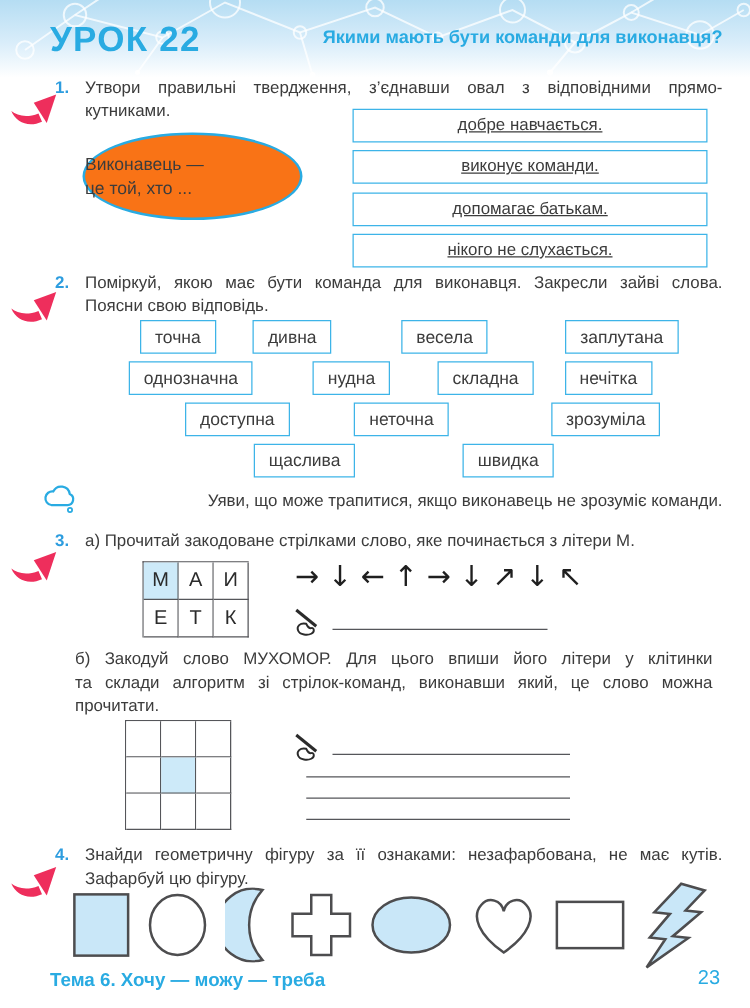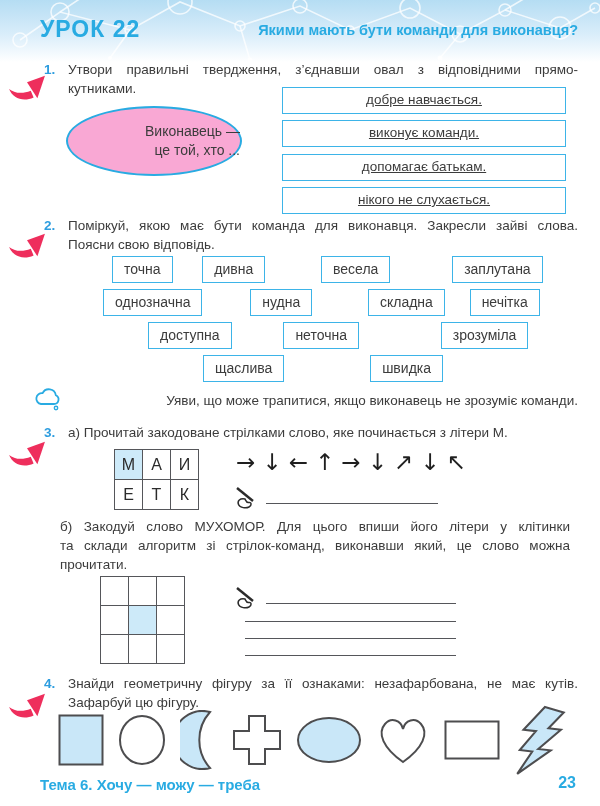--- a/index.html
+++ b/index.html
@@ -6,34 +6,34 @@
   html,body { background:#fff; }
   .page {
     position:relative; width:600px; height:806px; overflow:hidden;
     background:#ffffff; font-family:"Liberation Sans", sans-serif;
     color:#3c3c3c; font-size:13.5px;
   }
   
   .band { position:absolute; top:0; left:0; width:600px; height:62px;
           background:linear-gradient(180deg,#b5ddf3 0%, #d9edfa 55%, #ffffff 100%); }
   .band svg { position:absolute; top:0; left:0; }
-  .lesson { position:absolute; top:16px; left:40px; font-size:23px; font-weight:bold;
+  .lesson { position:absolute; top:16px; left:40px; font-size:28px; font-weight:bold;
             color:#29abe2; letter-spacing:1px; }
   .htitle { position:absolute; top:22px; right:22px; font-size:14.5px; font-weight:bold;
             color:#29abe2; }
   
   .task { position:absolute; left:44px; width:534px; display:flex; line-height:19px; }
   .tnum { color:#2d9ddf; font-weight:bold; width:24px; flex:0 0 24px; }
   .ttext { flex:1; }
   .jline { text-align:justify; text-align-last:justify; }
   .redarrow { position:absolute; left:8px; width:38px; height:34px; }
   
   .oval { position:absolute; left:66px; top:106px; width:176px; height:70px;
-          background:#f9a8d4; border:2px solid #29abe2; border-radius:50%;
-          text-align:right; padding-top:14px; font-size:14px; line-height:19px; }
+          background:#f97316; border:2px solid #29abe2; border-radius:50%;
+          text-align:left; padding-top:14px; font-size:14px; line-height:19px; }
   .opts { position:absolute; left:282px; top:87px; width:234px;text-decoration:underline; }
   .opt  { width:284px; height:27px; border:1.5px solid #3db4e8; background:#fff;
           margin-bottom:6.3px; text-align:center; line-height:24px; font-size:13.5px; }
   
   .words { position:absolute; left:0; top:256px; width:552px; }
   .wrow { height:33px; white-space:nowrap; }
   .box { display:inline-block; vertical-align:top; height:27px; line-height:24px;
          border:1.5px solid #3db4e8; background:#fff; padding:0 11px; font-size:14px; }
   
   .hint-ic { position:absolute; left:34px; top:387px; }
@@ -54,21 +54,21 @@
   .wline { position:absolute; height:16px; border-bottom:1.6px solid #55565a; }
   
   .shapes { position:absolute; left:58px; top:704px; width:508px; height:72px;
             display:flex; justify-content:space-between; align-items:center; }
   .shape svg { display:block; }
   .shape [data-fillable] { fill:#fff; stroke:#4d4d4f; stroke-width:2; }
   .shape[data-filled="true"] [data-fillable] { fill:#c9e7f8; }
   
   .ftheme { position:absolute; left:40px; top:776px; color:#29abe2; font-weight:bold;
             font-size:15px; }
-  .fpage  { position:absolute; right:24px; top:774px; color:#29abe2; font-weight:bold;
+  .fpage  { position:absolute; right:24px; top:774px; color:#29abe2; font-weight:normal;
             font-size:16px; }
 </style>
 </head>
 <body>
 
 <div class="page">
 
   <div class="band">
     <svg width="600" height="62" viewBox="0 0 600 62">
       <g stroke="rgba(255,255,255,0.75)" stroke-width="1.6" fill="none">
@@ -145,21 +145,21 @@
   <div class="words">
     <div class="wrow">
       <span class="box" style="margin-left:112px">точна</span>
       <span class="box" style="margin-left:26px">дивна</span>
       <span class="box" style="margin-left:52px">весела</span>
       <span class="box" style="margin-left:58px">заплутана</span>
     </div>
     <div class="wrow">
       <span class="box" style="margin-left:103px">однозначна</span>
       <span class="box" style="margin-left:44px">нудна</span>
-      <span class="box" style="margin-left:52px">складна</span>
+      <span class="box" style="margin-left:34px">складна</span>
       <span class="box" style="margin-left:21px">нечітка</span>
     </div>
     <div class="wrow">
       <span class="box" style="margin-left:148px">доступна</span>
       <span class="box" style="margin-left:48px">неточна</span>
       <span class="box" style="margin-left:78px">зрозуміла</span>
     </div>
     <div class="wrow">
       <span class="box" style="margin-left:203px">щаслива</span>
       <span class="box" style="margin-left:82px">швидка</span>

